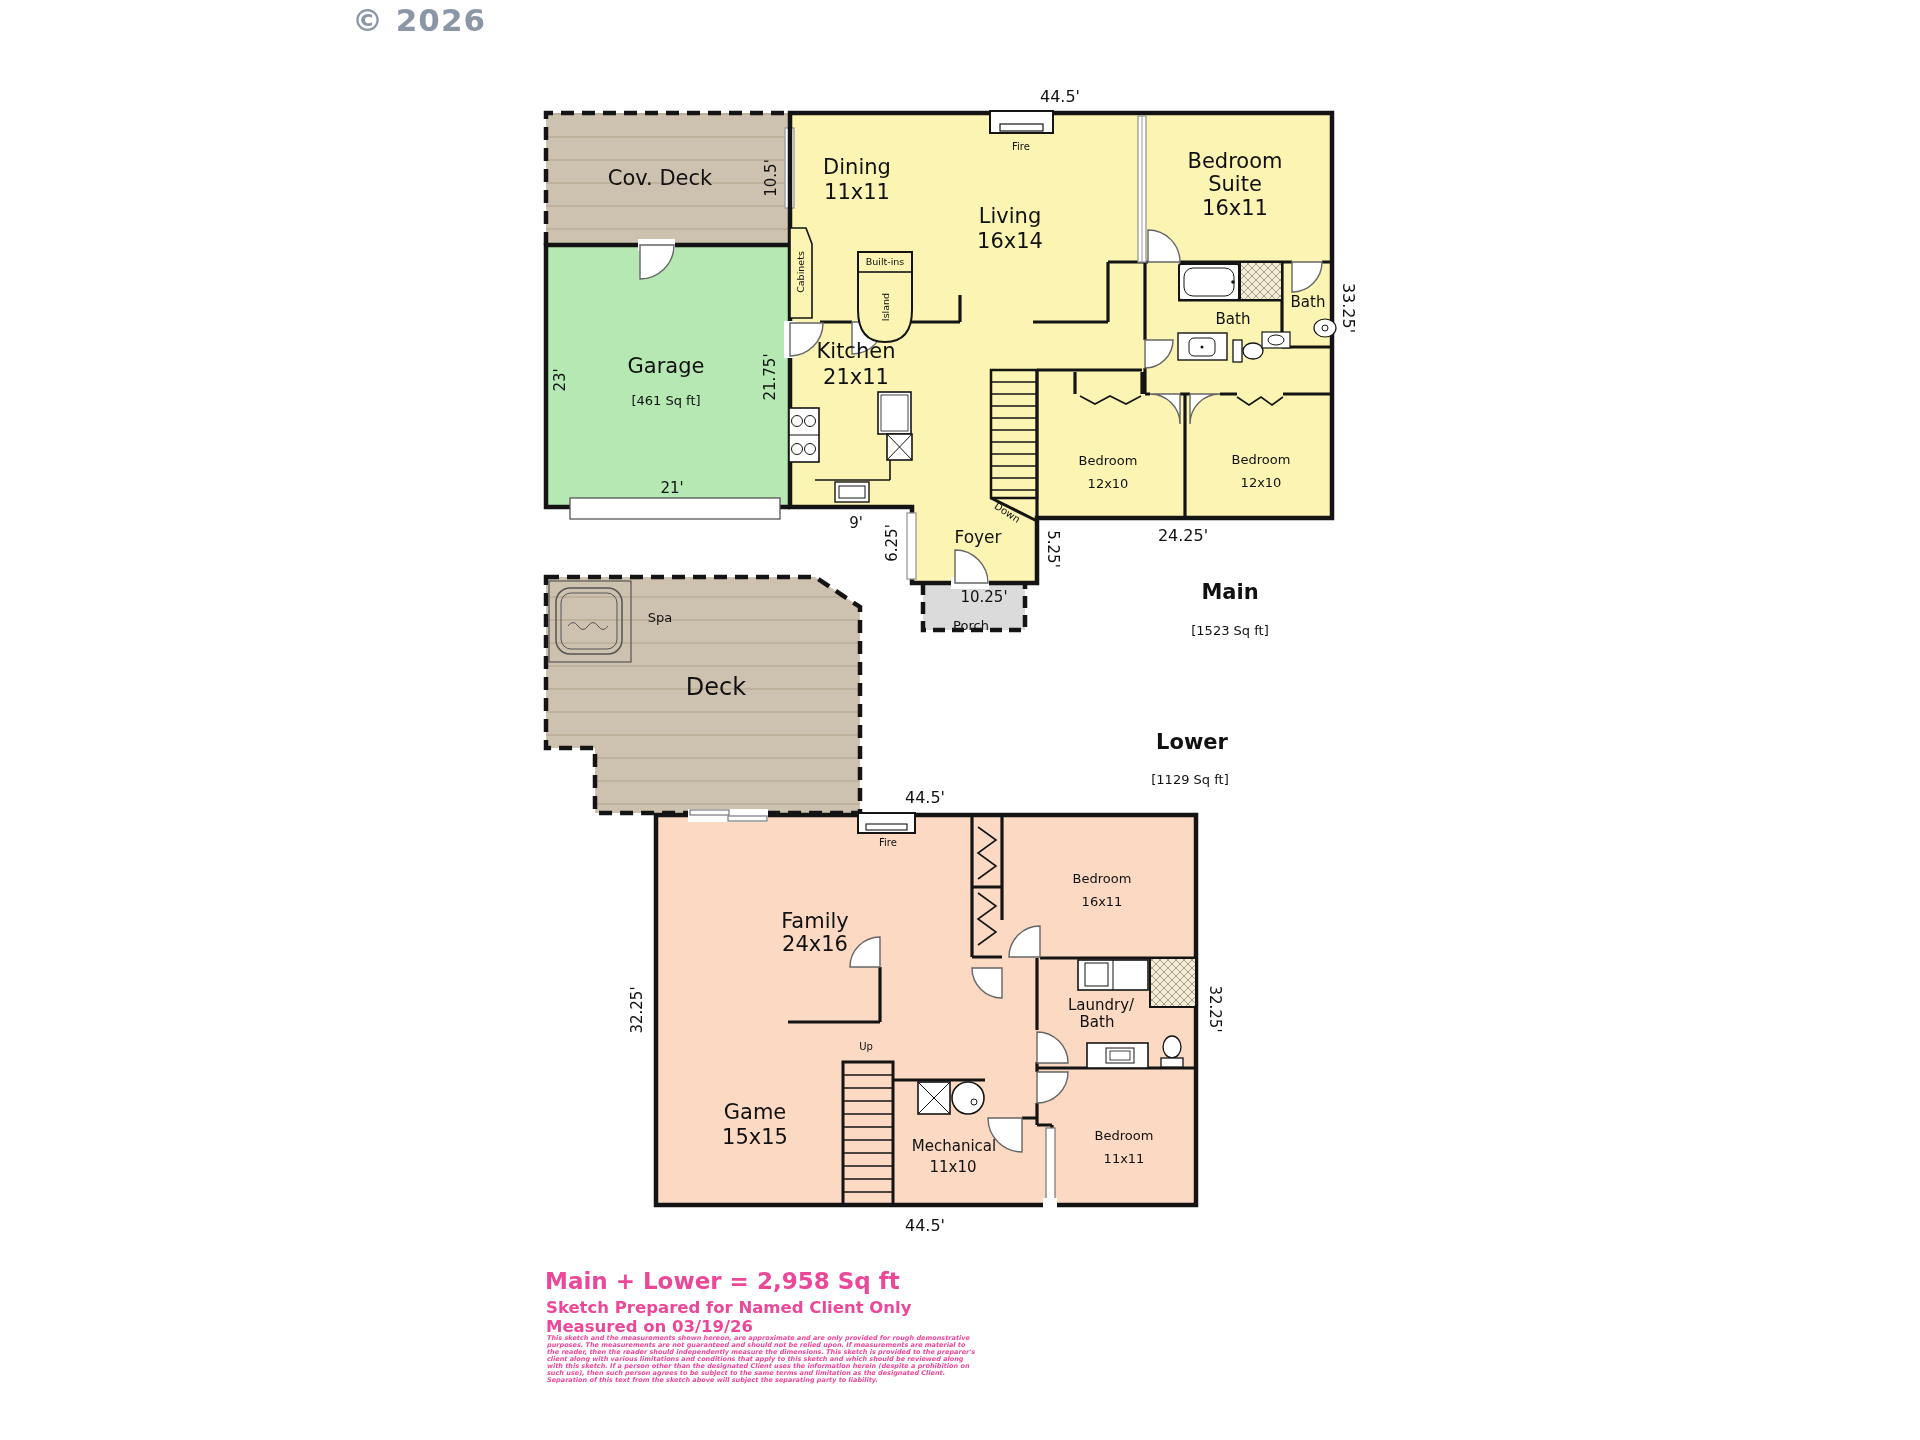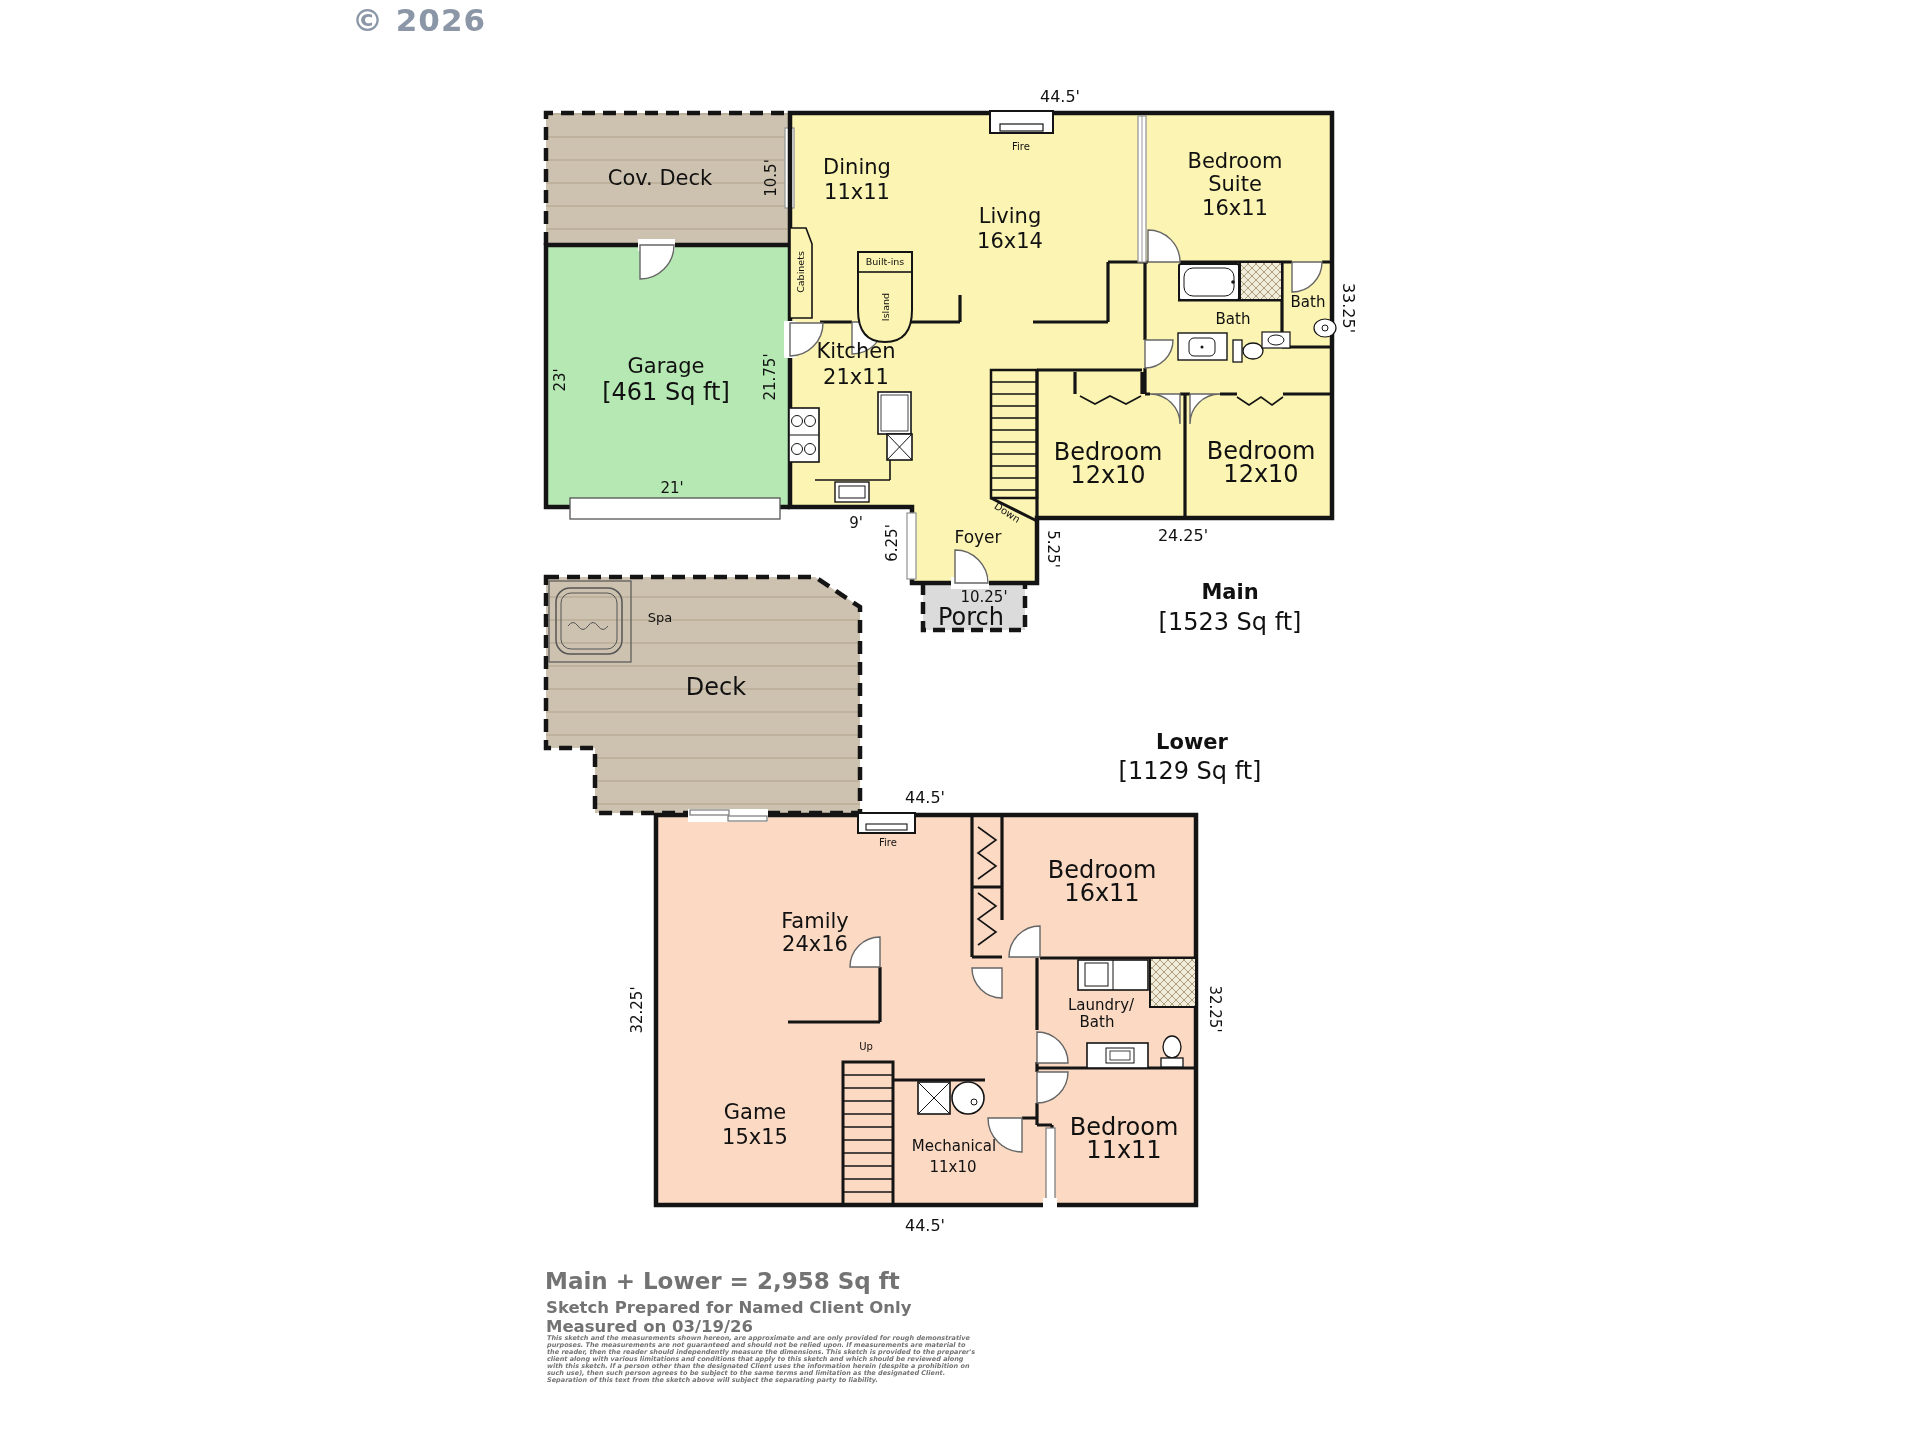--- a/index.html
+++ b/index.html
@@ -10,27 +10,27 @@
        text-align:center;line-height:1;font-family:"DejaVu Sans","Liberation Sans",sans-serif;}
   .rl{transform:translate(-50%,-50%) rotate(-90deg);}
   .rr{transform:translate(-50%,-50%) rotate(90deg);}
   .rd{transform:translate(-50%,-50%) rotate(33deg);}
   .s9{font-size:9.5px;}
   .s10{font-size:10px;}
   .s13{font-size:13px;}
   .s15{font-size:15px;}
   .s16{font-size:16px;}
   .s17{font-size:17px;}
-  .s20{font-size:24px;}
+  .s20{font-size:13px;margin-top:8px;}
   .s21{font-size:21px;}
   .s24{font-size:24px;}
   .b{font-weight:bold;}
   .watermark{position:absolute;left:352px;top:2px;font-size:31px;font-weight:bold;
              color:#8b96a6;letter-spacing:1px;}
-  .foot{position:absolute;color:#737373;}
+  .foot{position:absolute;color:#ec4899;}
   .foot-title{left:545px;top:1268px;font-size:23px;font-weight:bold;}
   .foot-prep{left:546px;top:1298px;font-size:16.5px;font-weight:bold;}
   .foot-meas{left:546px;top:1317px;font-size:16.5px;font-weight:bold;}
   .foot-disc{left:547px;top:1335px;width:432px;font-size:6.5px;line-height:1.08;
              font-weight:bold;font-style:italic;white-space:normal;}
 </style>
 </head>
 <body>
 
 <div id="page">

